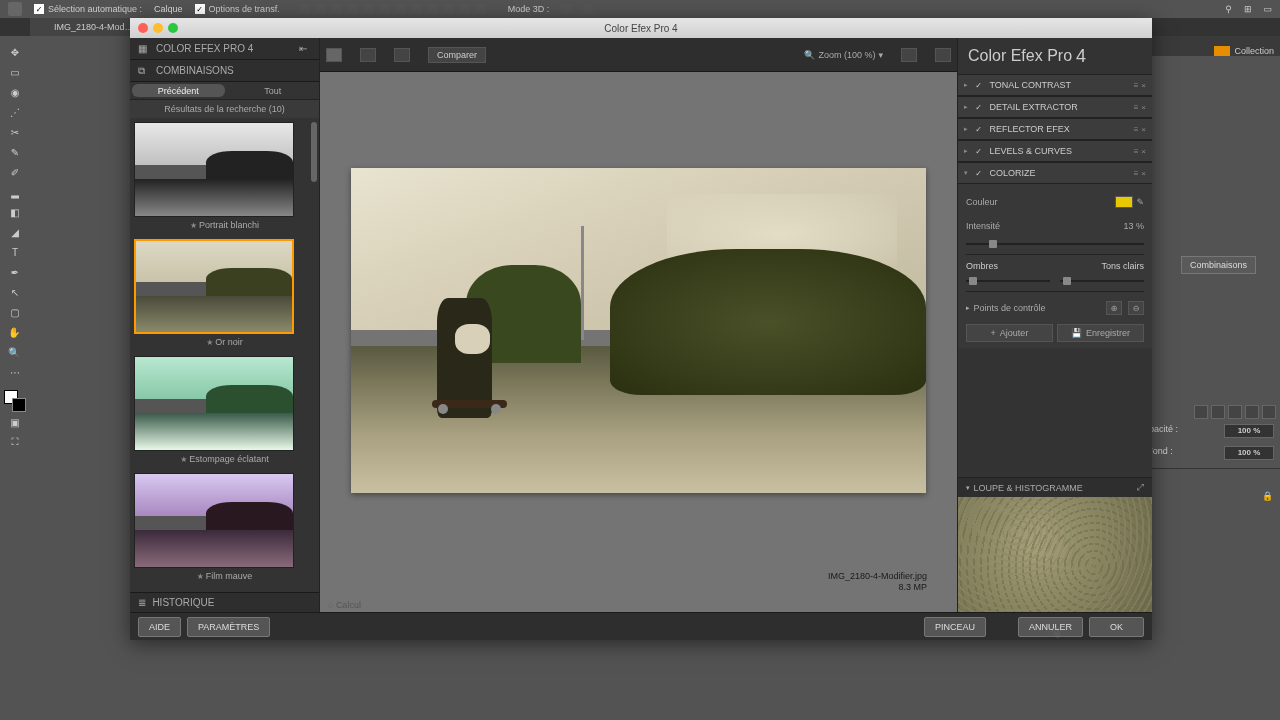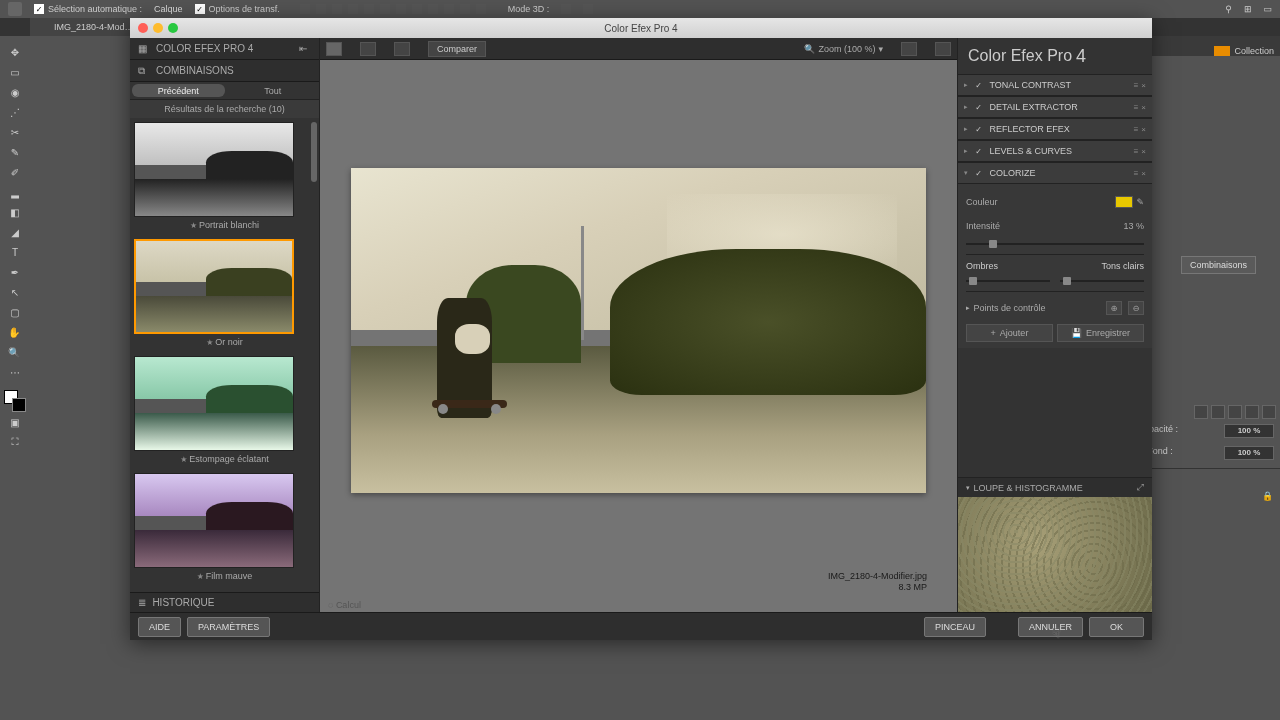--- a/index.html
+++ b/index.html
@@ -59,21 +59,21 @@
 .thumb-star { color: #888; font-size: 8px; margin-right: 2px; }
 
 .thumb-sky { position: absolute; top: 0; left: 0; right: 0; height: 45%; background: linear-gradient(#ddd8c5,#c8c3a8); }
 .thumb-trees { position: absolute; top: 30%; right: 0; width: 55%; height: 40%; background: #3a4020; border-radius: 30% 30% 0 0; }
 .thumb-road { position: absolute; bottom: 0; left: 0; right: 0; height: 40%; background: linear-gradient(#4a4a3a,#8a8a6a); }
 .t2 .thumb-sky { background: linear-gradient(#e8e8e8,#c0c0c0); } .t2 .thumb-trees { background: #222; } .t2 .thumb-road { background: linear-gradient(#222,#888); }
 .t3 .thumb-sky { background: linear-gradient(#b8e8d0,#88c8a8); } .t3 .thumb-trees { background: #2a5030; } .t3 .thumb-road { background: linear-gradient(#3a5a4a,#e8f8e8); }
 .t4 .thumb-sky { background: linear-gradient(#d8c8f0,#a888c0); } .t4 .thumb-trees { background: #2a1820; } .t4 .thumb-road { background: linear-gradient(#3a2a3a,#8a6a7a); }
 
 .center-area { flex: 1; background: #747474; position: relative; }
-.center-toolbar { height: 22px; background: #2e2e2e; display: flex; align-items: center; padding: 0 6px; gap: 18px; font-size: 9px; color: #ccc; border-bottom: 1px solid #1a1a1a; }
+.center-toolbar { height: 34px; background: #2e2e2e; display: flex; align-items: center; padding: 0 6px; gap: 18px; font-size: 9px; color: #ccc; border-bottom: 1px solid #1a1a1a; }
 .ct-icon { width: 16px; height: 14px; background: #444; border: 1px solid #555; cursor: pointer; }
 .ct-icon.active { background: #666; }
 .ct-btn { padding: 2px 8px; background: #444; border: 1px solid #555; font-size: 9px; cursor: pointer; }
 .ct-spacer { flex: 1; }
 .ct-zoom { display: flex; align-items: center; gap: 3px; font-size: 9px; color: #aaa; }
 
 .preview-wrap { position: absolute; top: 22px; left: 0; right: 0; bottom: 12px; display: flex; align-items: center; justify-content: center; }
 .preview-img { width: 575px; height: 325px; position: relative; overflow: hidden; box-shadow: 0 2px 6px rgba(0,0,0,0.4); }
 .pv-sky { position: absolute; top: 0; left: 0; right: 0; height: 50%; background: linear-gradient(160deg,#e8e4d0 0%,#d8d0b8 40%,#c0baa0 100%); }
 .pv-clouds { position: absolute; top: 8%; right: 5%; width: 40%; height: 25%; background: radial-gradient(ellipse,#f0ead5,transparent); opacity: 0.6; }

